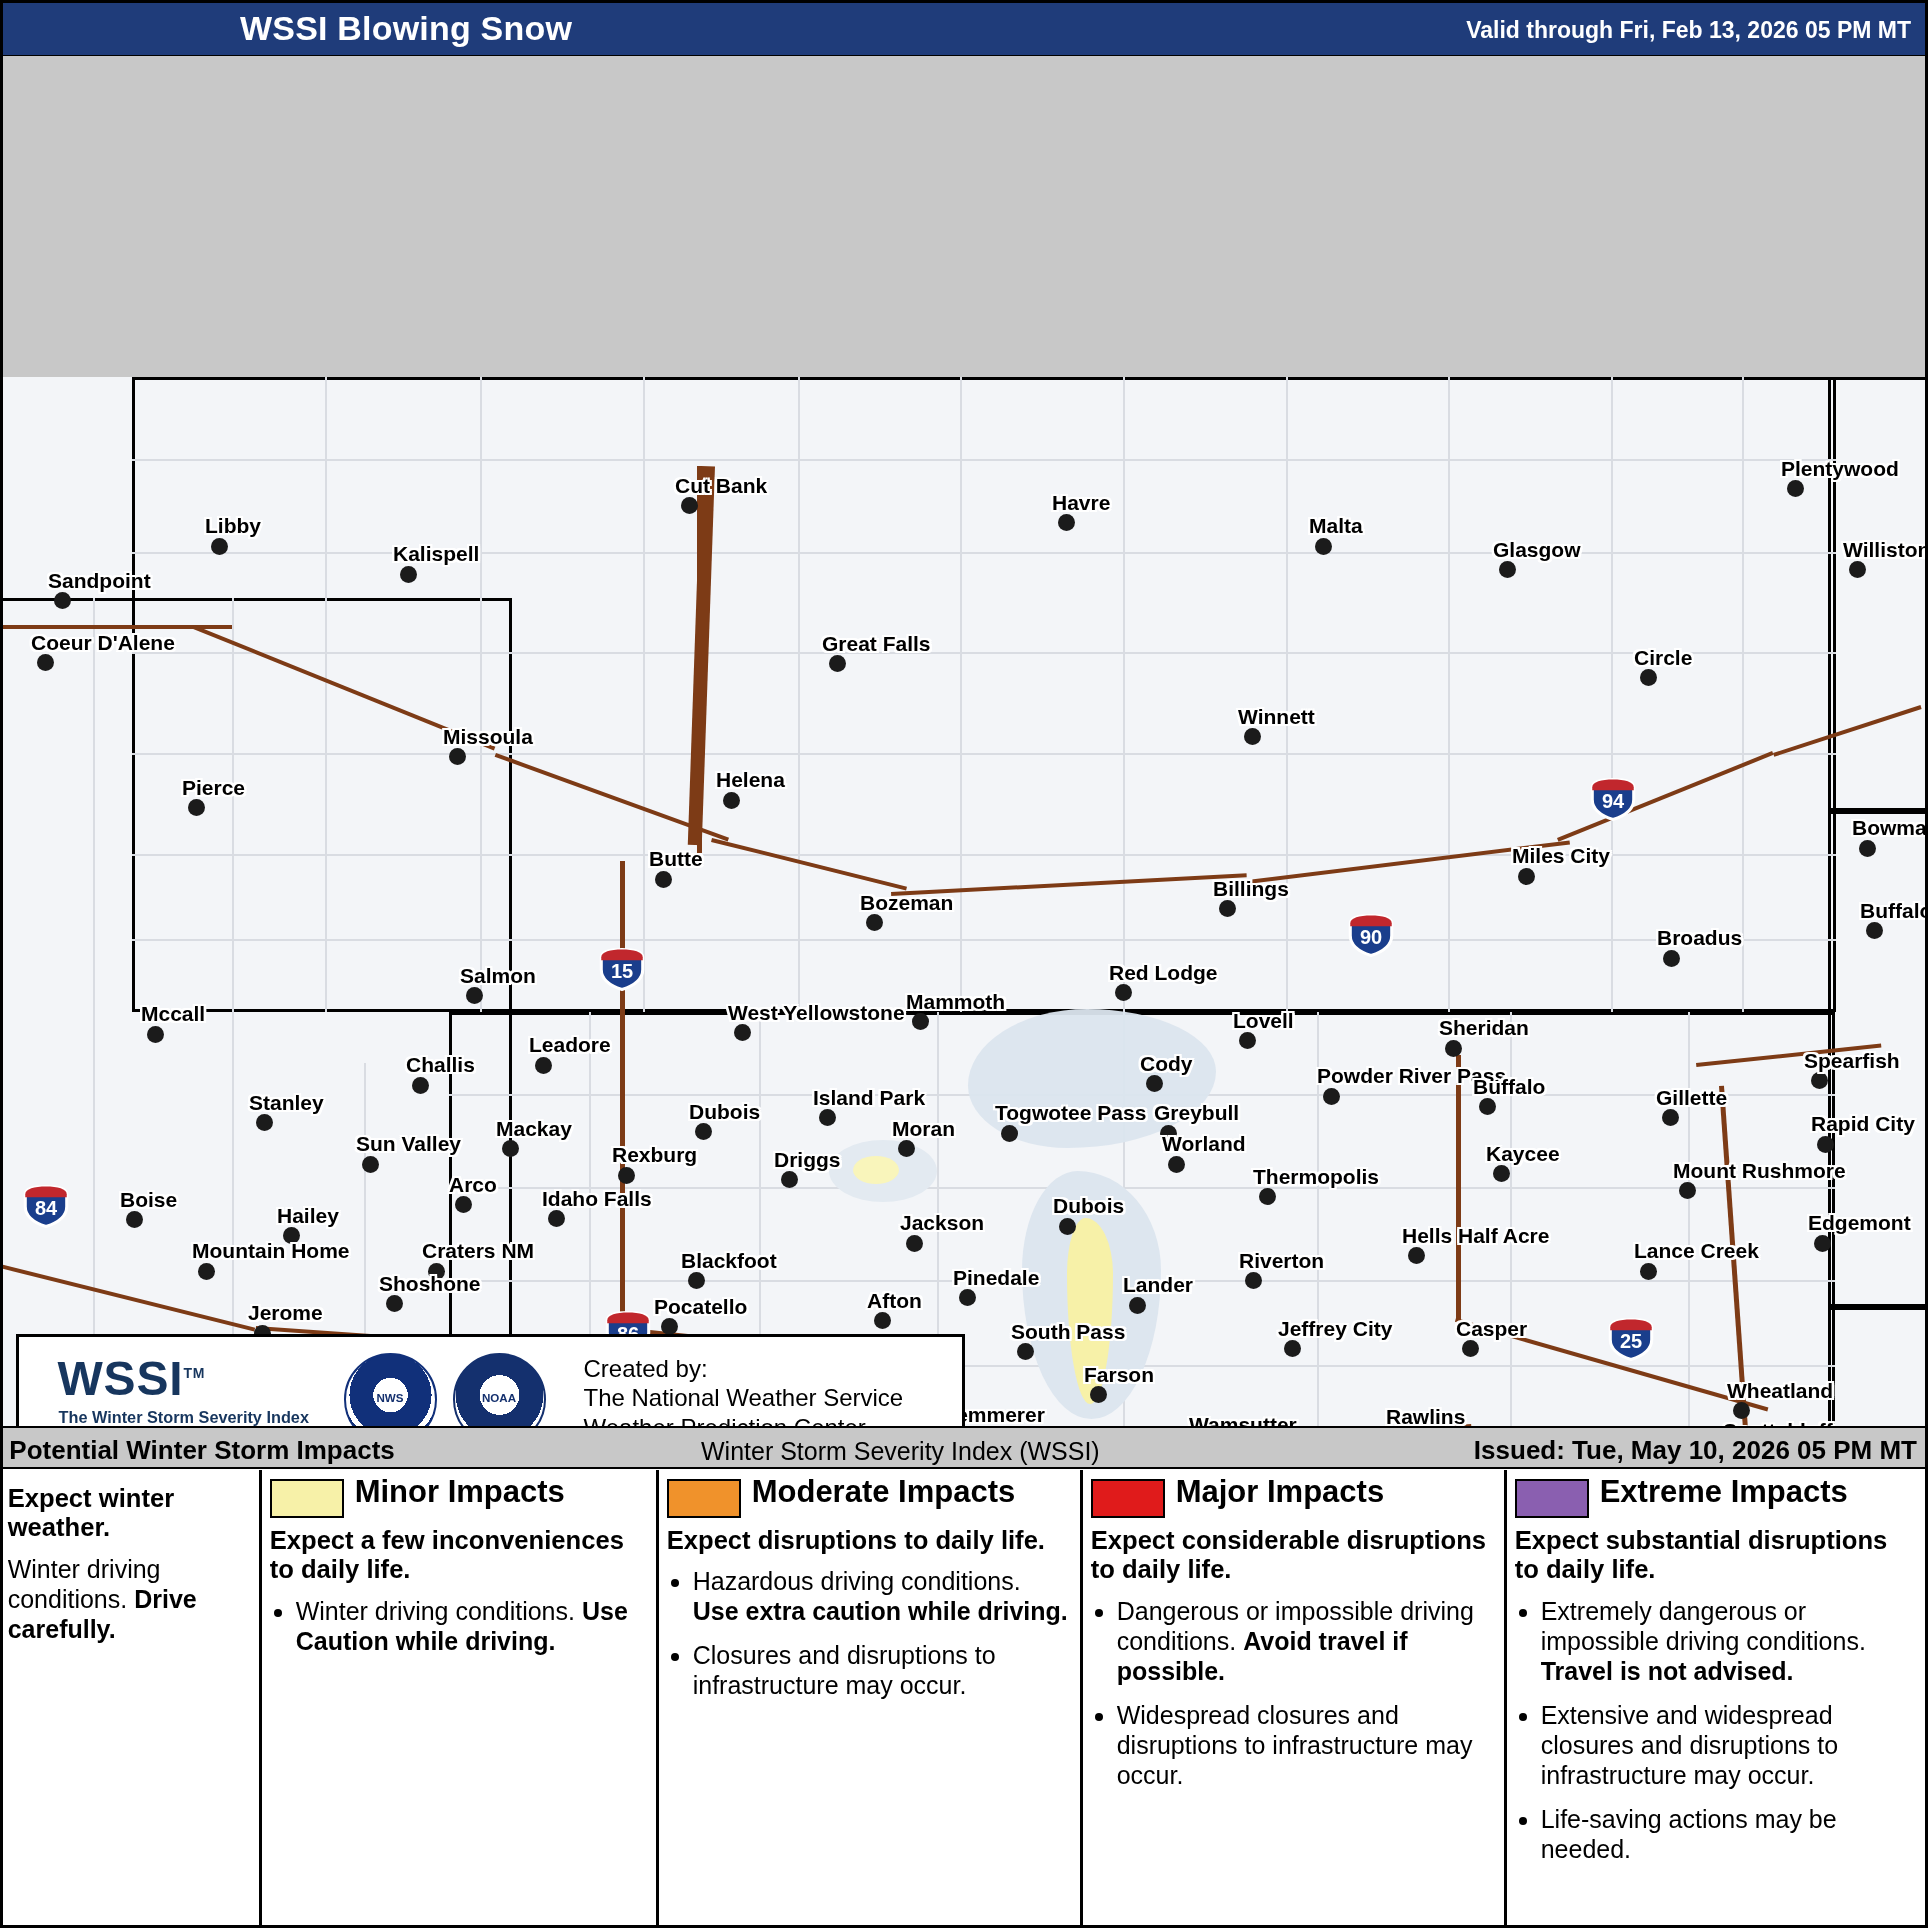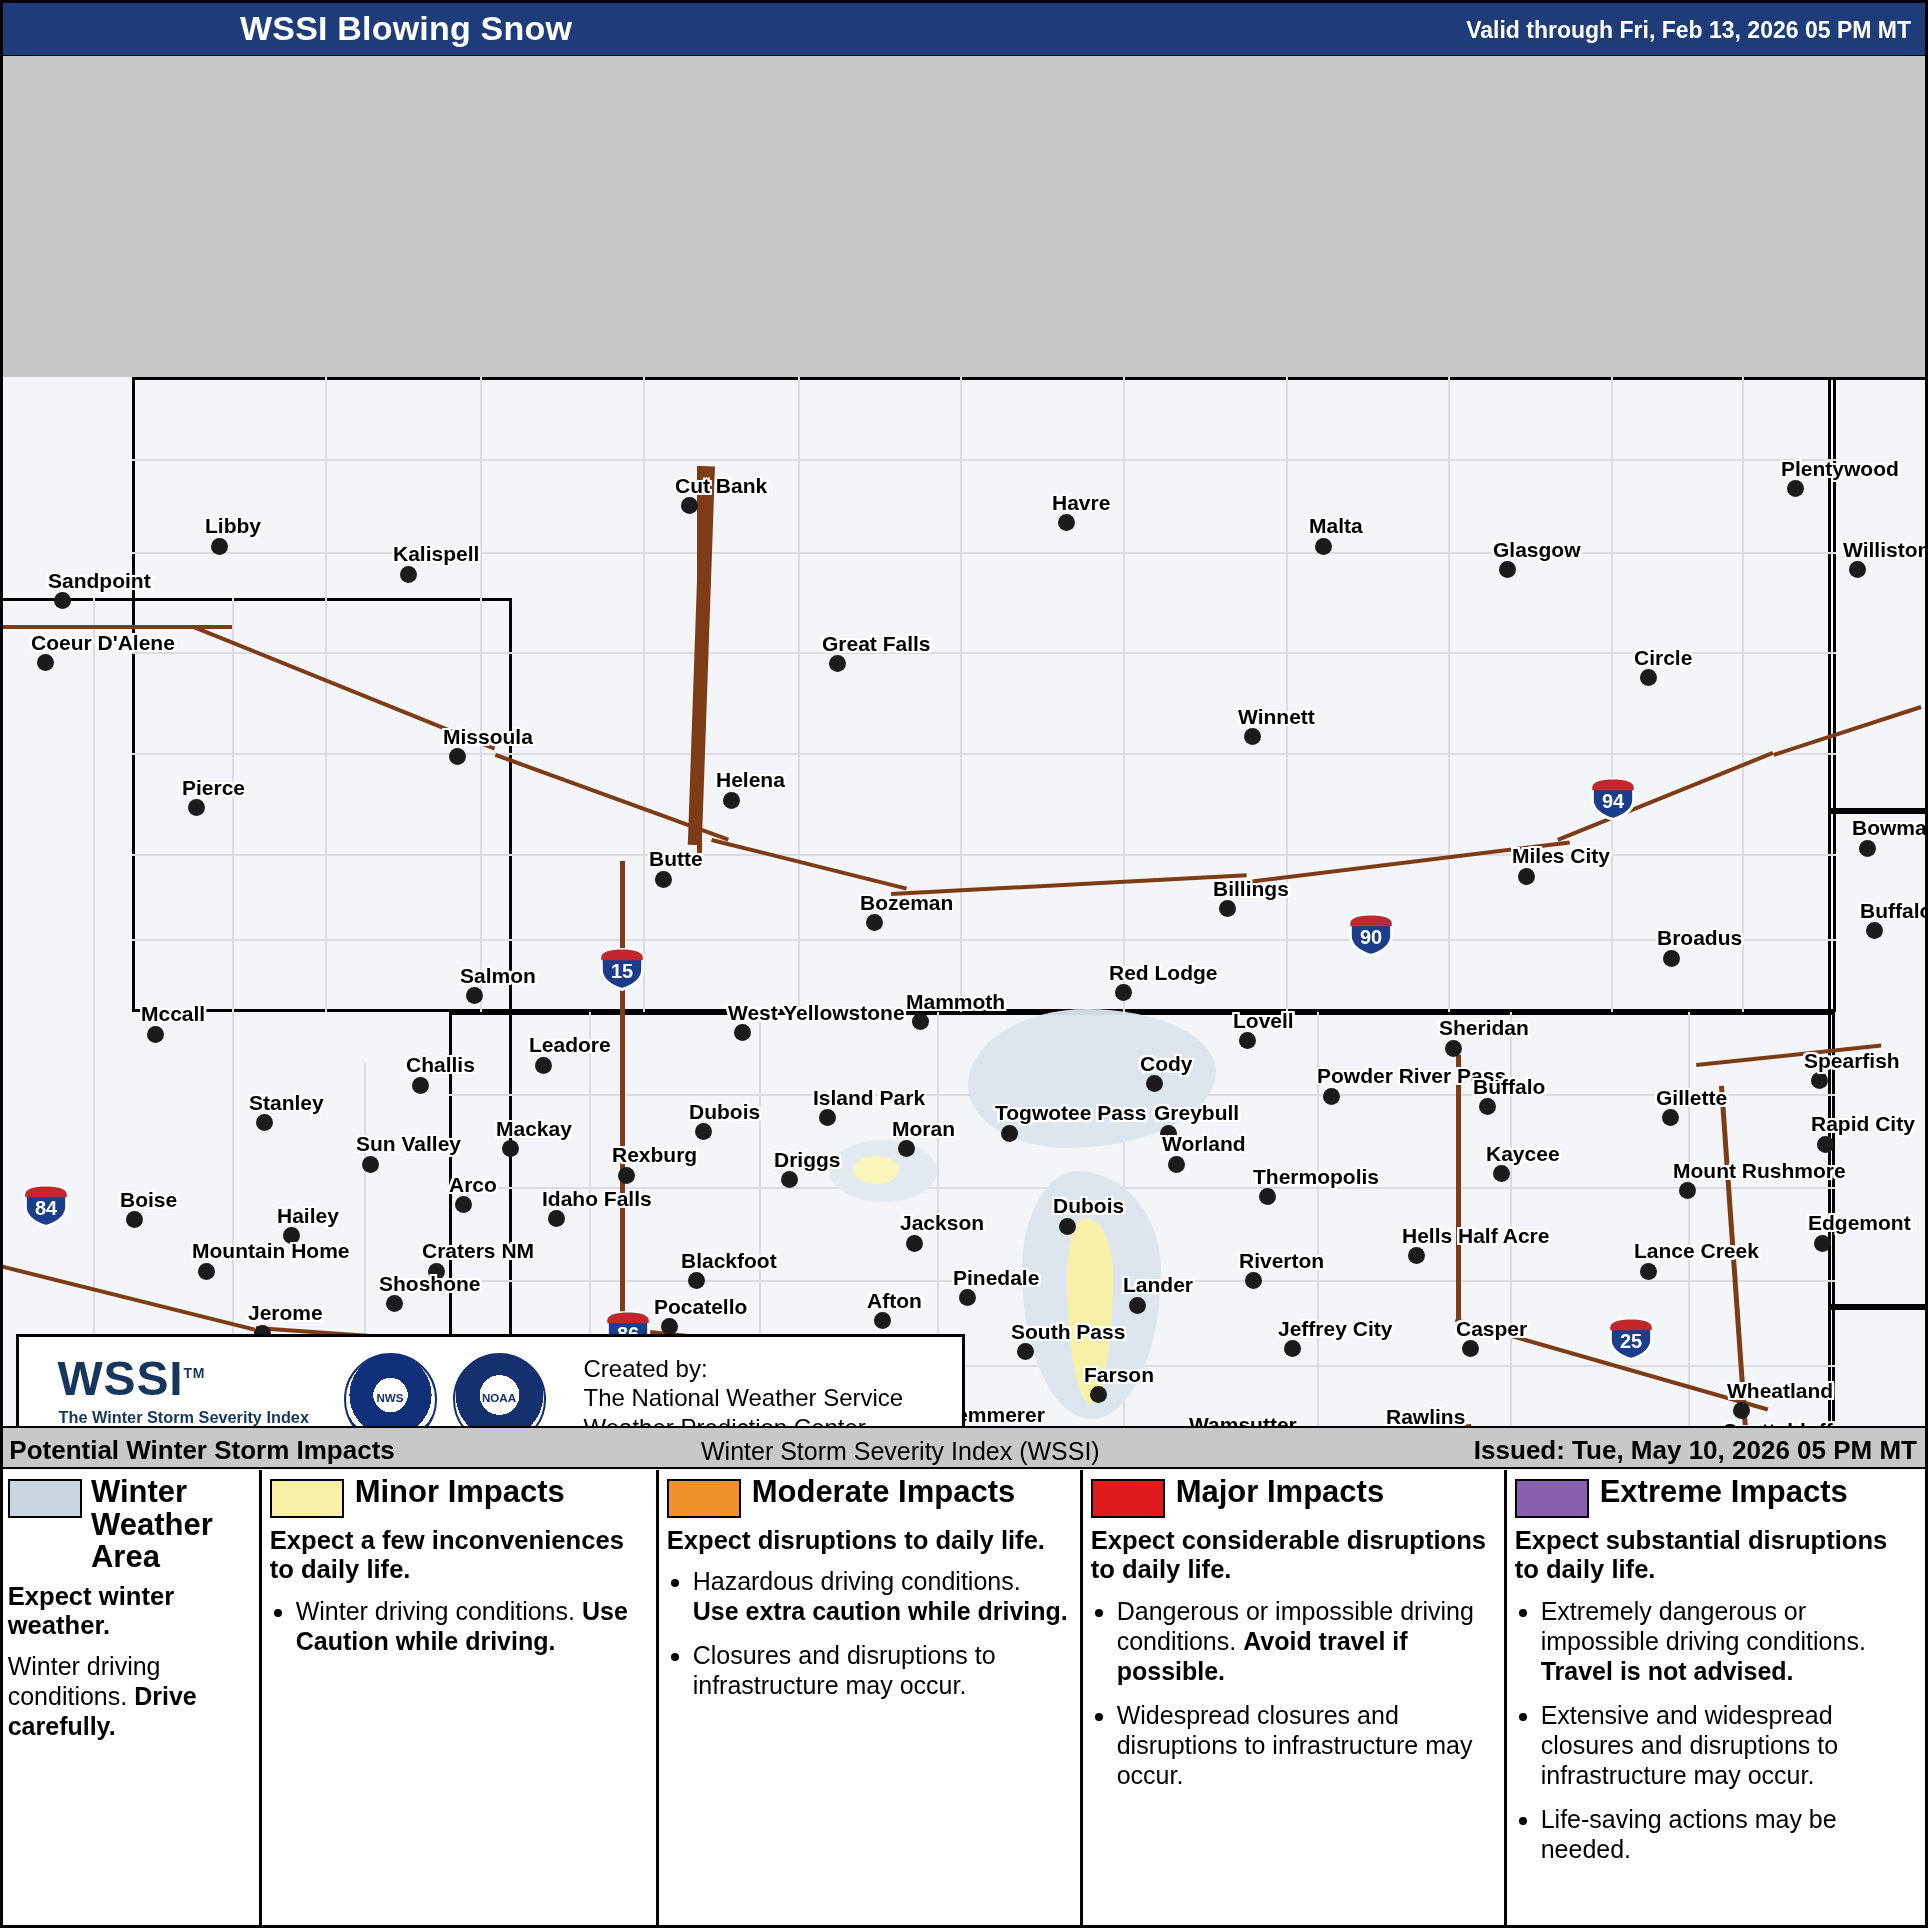--- a/index.html
+++ b/index.html
@@ -430,24 +430,20 @@
   </div>
 
   <div class="subheader">
     <div class="left">Potential Winter Storm Impacts</div>
     <div class="mid">Winter Storm Severity Index (WSSI)</div>
     <div class="right">Issued: Tue, May 10, 2026 05 PM MT</div>
   </div>
 
   <div class="legend" id="legend-row">
       <div class="legcol c0">
-        <div class="legheadrow">
-          <div class="swatch" style="background: rgb(201, 215, 226);"></div>
-          <div class="legtitle">Winter Weather Area</div>
-        </div>
         <div class="legsub">Expect winter weather.</div>
         <div class="legbody"><span>Winter driving conditions. </span><b>Drive carefully.</b></div>
       </div>
       <div class="legcol c1">
         <div class="legheadrow">
           <div class="swatch" style="background: rgb(247, 241, 168);"></div>
           <div class="legtitle">Minor Impacts</div>
         </div>
         <div class="legsub">Expect a few inconveniences to daily life.</div>
         <ul class="legbullets">

